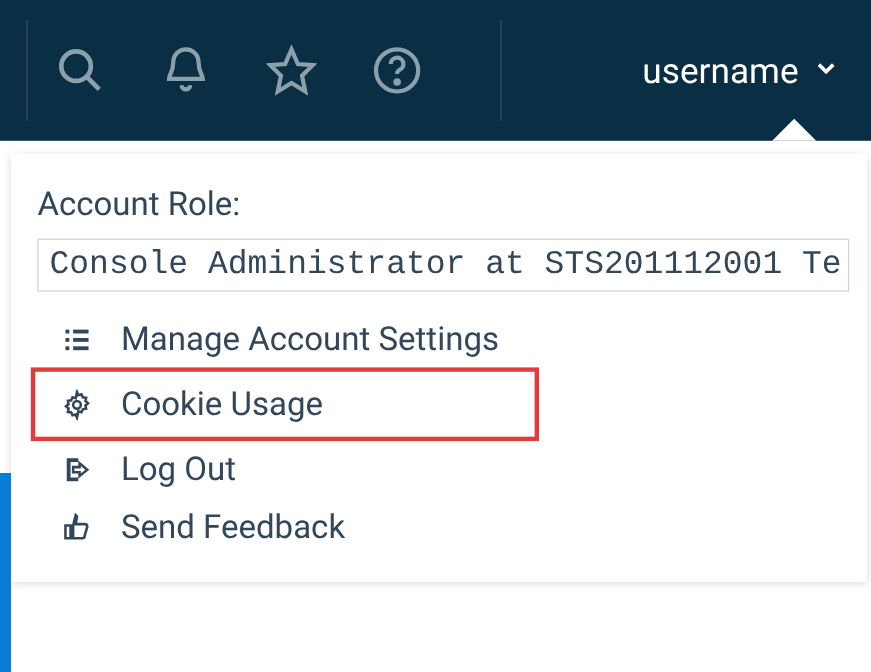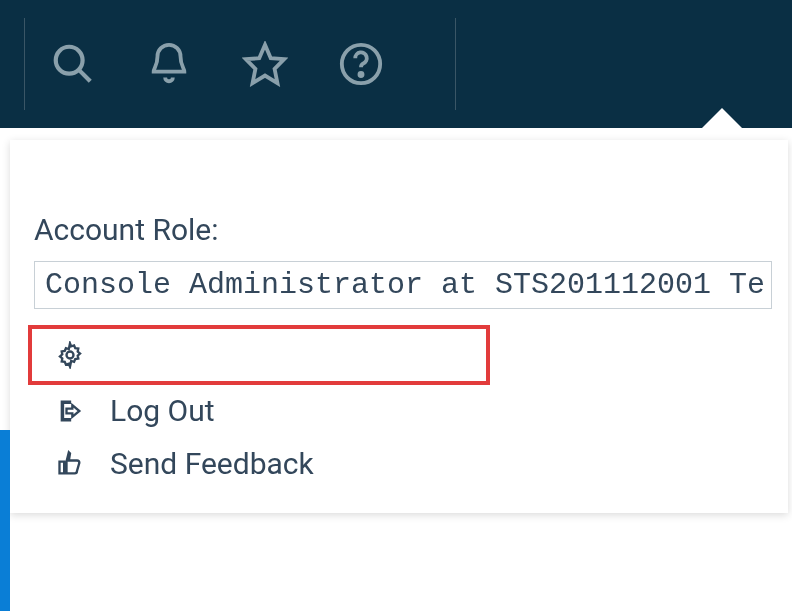--- a/index.html
+++ b/index.html
@@ -71,21 +71,20 @@
       left: 10px;
       right: 4px;
       background: #fff;
       box-shadow: 0 2px 8px rgba(0,0,0,0.15);
       padding: 28px 0 22px 0;
     }
     .role-label {
       color: #33475b;
       font-size: 30px;
       padding: 0 0 14px 24px;
-      margin-top: 44px;
     }
     .role-input {
       margin: 0 16px 18px 24px;
       border: 1px solid #c8d0d6;
       padding: 6px 10px;
       font-size: 30px;
       color: #33475b;
       white-space: nowrap;
       overflow: hidden;
       font-family: Liberation Mono, monospace;
@@ -150,36 +149,58 @@
     </div>
     <div class="header-icon">
       <svg viewBox="0 0 24 24" fill="none" stroke="currentColor" stroke-width="2">
           <circle cx="12" cy="12" r="10"></circle>
           <path d="M9 9a3 3 0 1 1 4.2 2.7c-.9.5-1.2 1-1.2 2"></path>
           <circle cx="12" cy="17.5" r="0.8" fill="currentColor"></circle>
         </svg>
     </div>
   </div>
   <div class="vline mid"></div>
+  <div class="header-right">
+    <span>username</span>
+    <span>
+      <svg width="26" height="26" viewBox="0 0 24 24" fill="none" stroke="#fff" stroke-width="3">
+          <polyline points="6 9 12 15 18 9"></polyline>
+        </svg>
+    </span>
+  </div>
 </div>
 
 <div class="caret"></div>
 
 <div class="dropdown">
   <div class="role-label">Account Role:</div>
   <div class="role-input">Console Administrator at STS201112001 Te</div>
 
+  <div class="menu-item">
+    <span class="mi-icon">
+      <svg viewBox="0 0 24 24" fill="#33475b">
+          <rect x="3" y="4" width="3" height="3"></rect>
+          <rect x="9" y="4" width="12" height="3"></rect>
+          <rect x="3" y="10.5" width="3" height="3"></rect>
+          <rect x="9" y="10.5" width="12" height="3"></rect>
+          <rect x="3" y="17" width="3" height="3"></rect>
+          <rect x="9" y="17" width="12" height="3"></rect>
+        </svg>
+    </span>
+    <span>Manage Account Settings</span>
+  </div>
 
   <div class="menu-item highlight">
     <span class="mi-icon">
       <svg viewBox="0 0 24 24" fill="none" stroke="#33475b" stroke-width="2">
           <circle cx="12" cy="12" r="3"></circle>
           <path d="M12 2l1 2.5 2.5-.7 1 2.3 2.6.4-.5 2.6 2 1.7-2 1.7.5 2.6-2.6.4-1 2.3-2.5-.7L12 22l-1-2.5-2.5.7-1-2.3-2.6-.4.5-2.6-2-1.7 2-1.7-.5-2.6 2.6-.4 1-2.3 2.5.7z"></path>
         </svg>
     </span>
+    <span>Cookie Usage</span>
   </div>
 
   <div class="menu-item">
     <span class="mi-icon">
       <svg viewBox="0 0 24 24" fill="#33475b">
           <path d="M4 3h9v3H7v12h6v3H4V3z"></path>
           <path d="M14 7l6 5-6 5v-3h-5v-4h5V7z" fill="none" stroke="#33475b" stroke-width="2"></path>
         </svg>
     </span>
     <span>Log Out</span>

